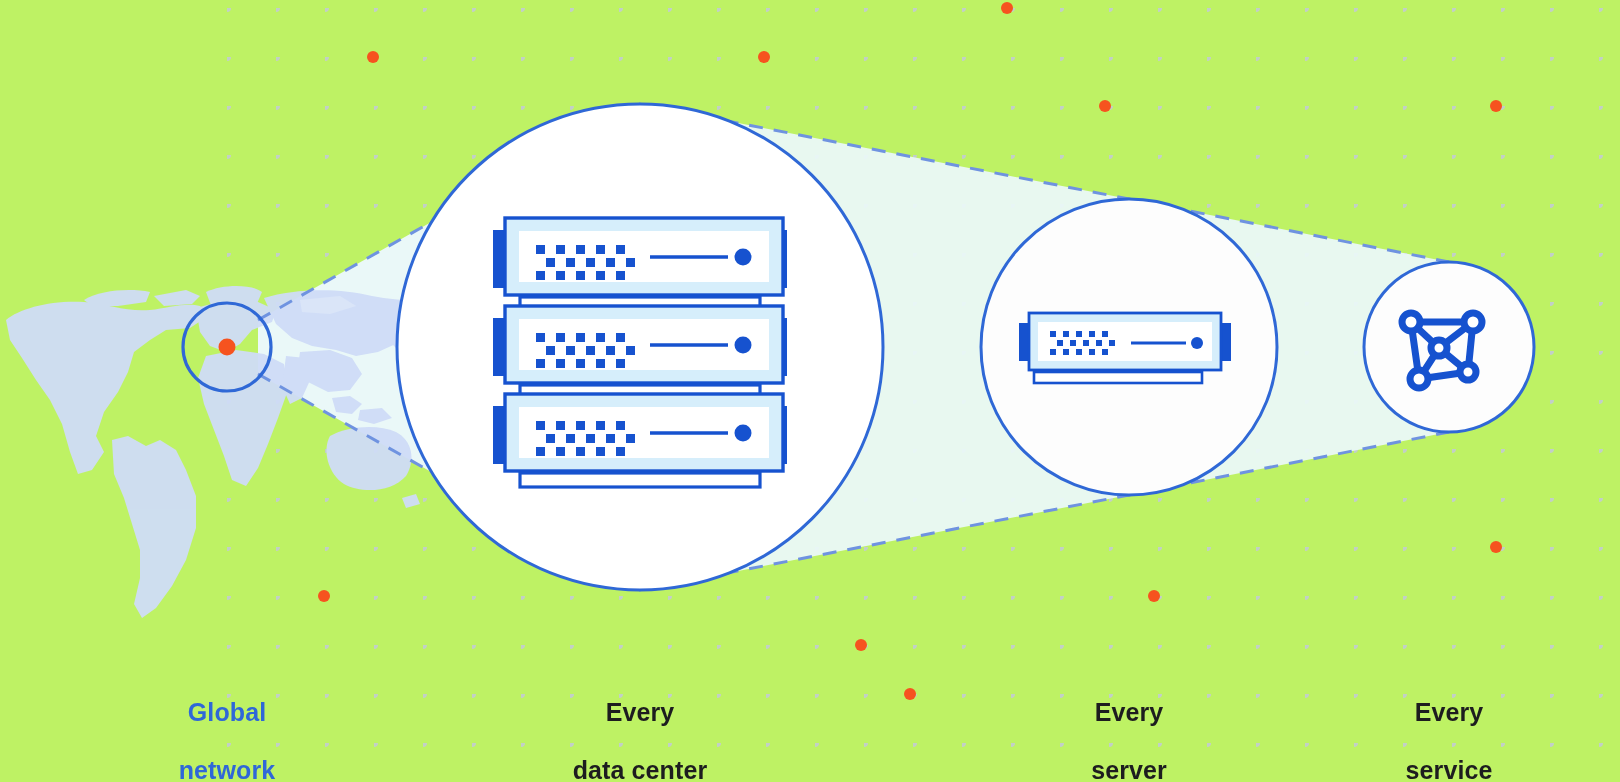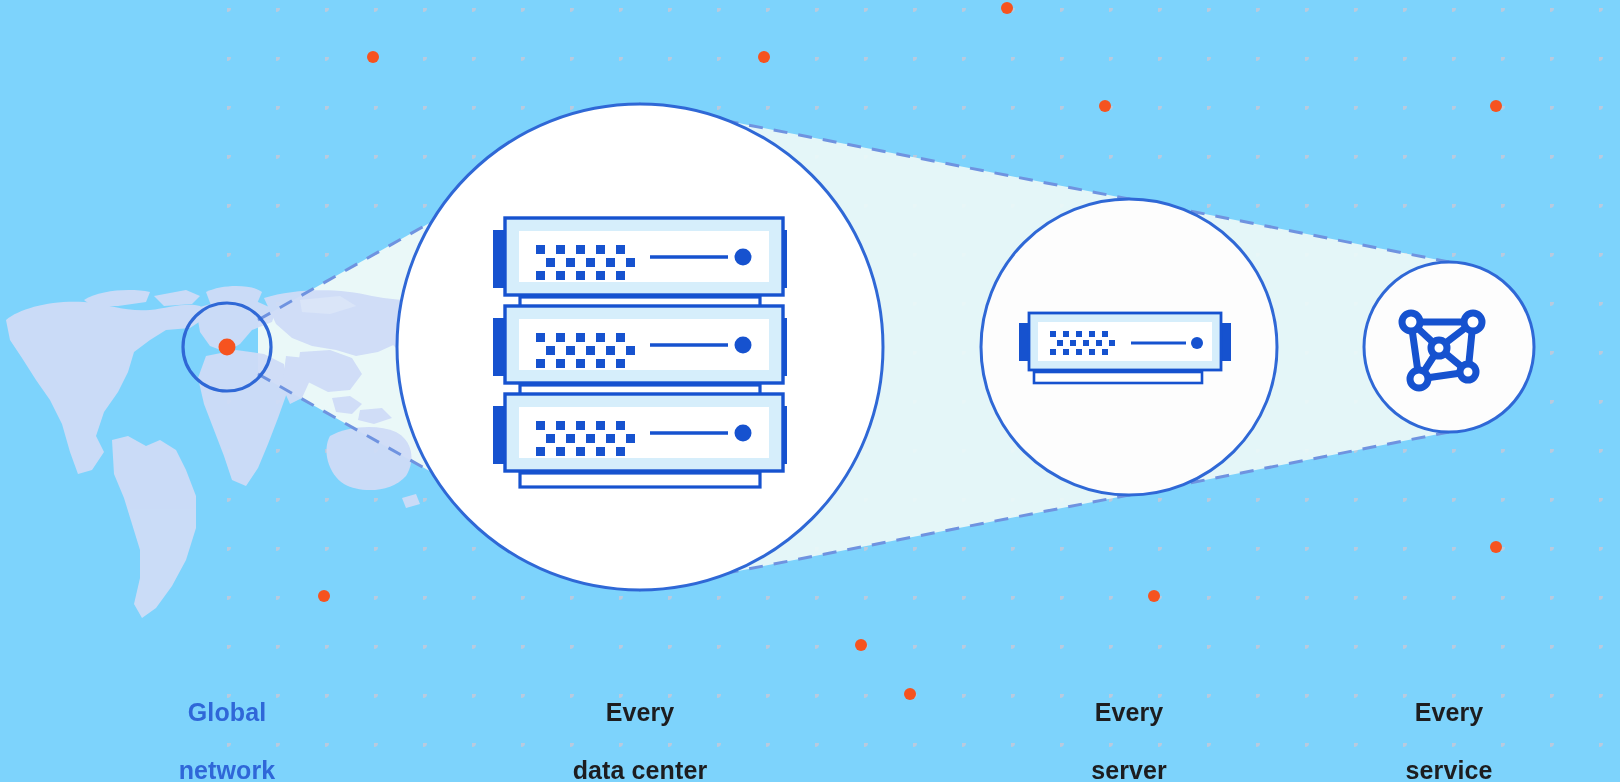--- a/index.html
+++ b/index.html
@@ -6,21 +6,21 @@
   * { margin:0; padding:0; box-sizing:border-box; }
   html,body{
     width:1620px; height:782px;
     background:#ffffff;
     font-family:"Liberation Sans", sans-serif;
     overflow:hidden;
   }
   #stage{
     position:relative;
     width:1620px; height:782px;
-    background:#7dd3fc;
+    background:#bef264;
     text-decoration:underline;
   }
   #scene{ position:absolute; inset:0; }
   .labels{
     position:absolute; left:0; top:0;
     width:1620px; height:782px;
     pointer-events:none;
   }
   .label{
     position:absolute;

